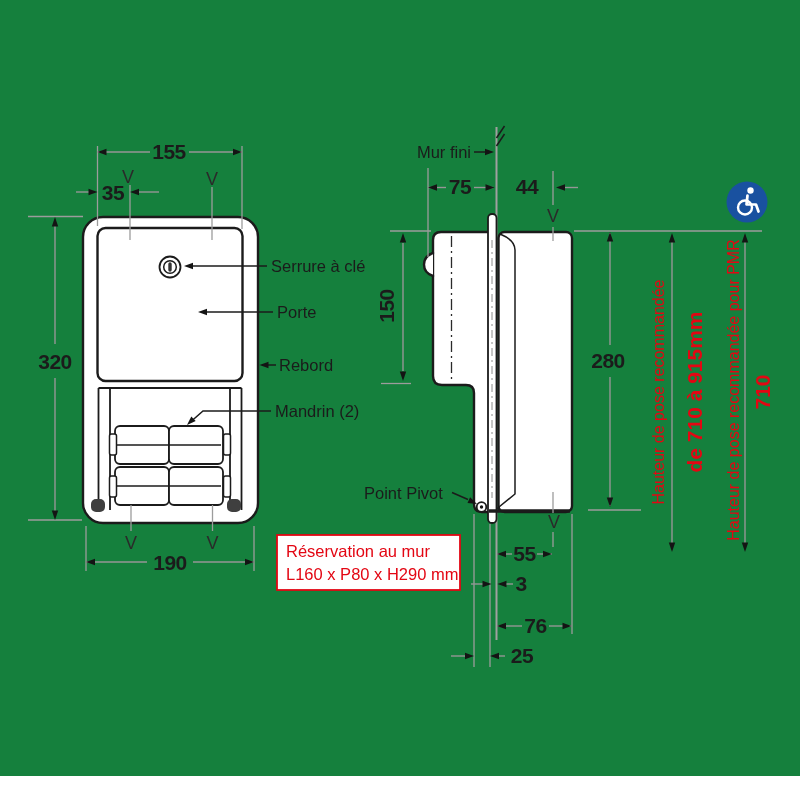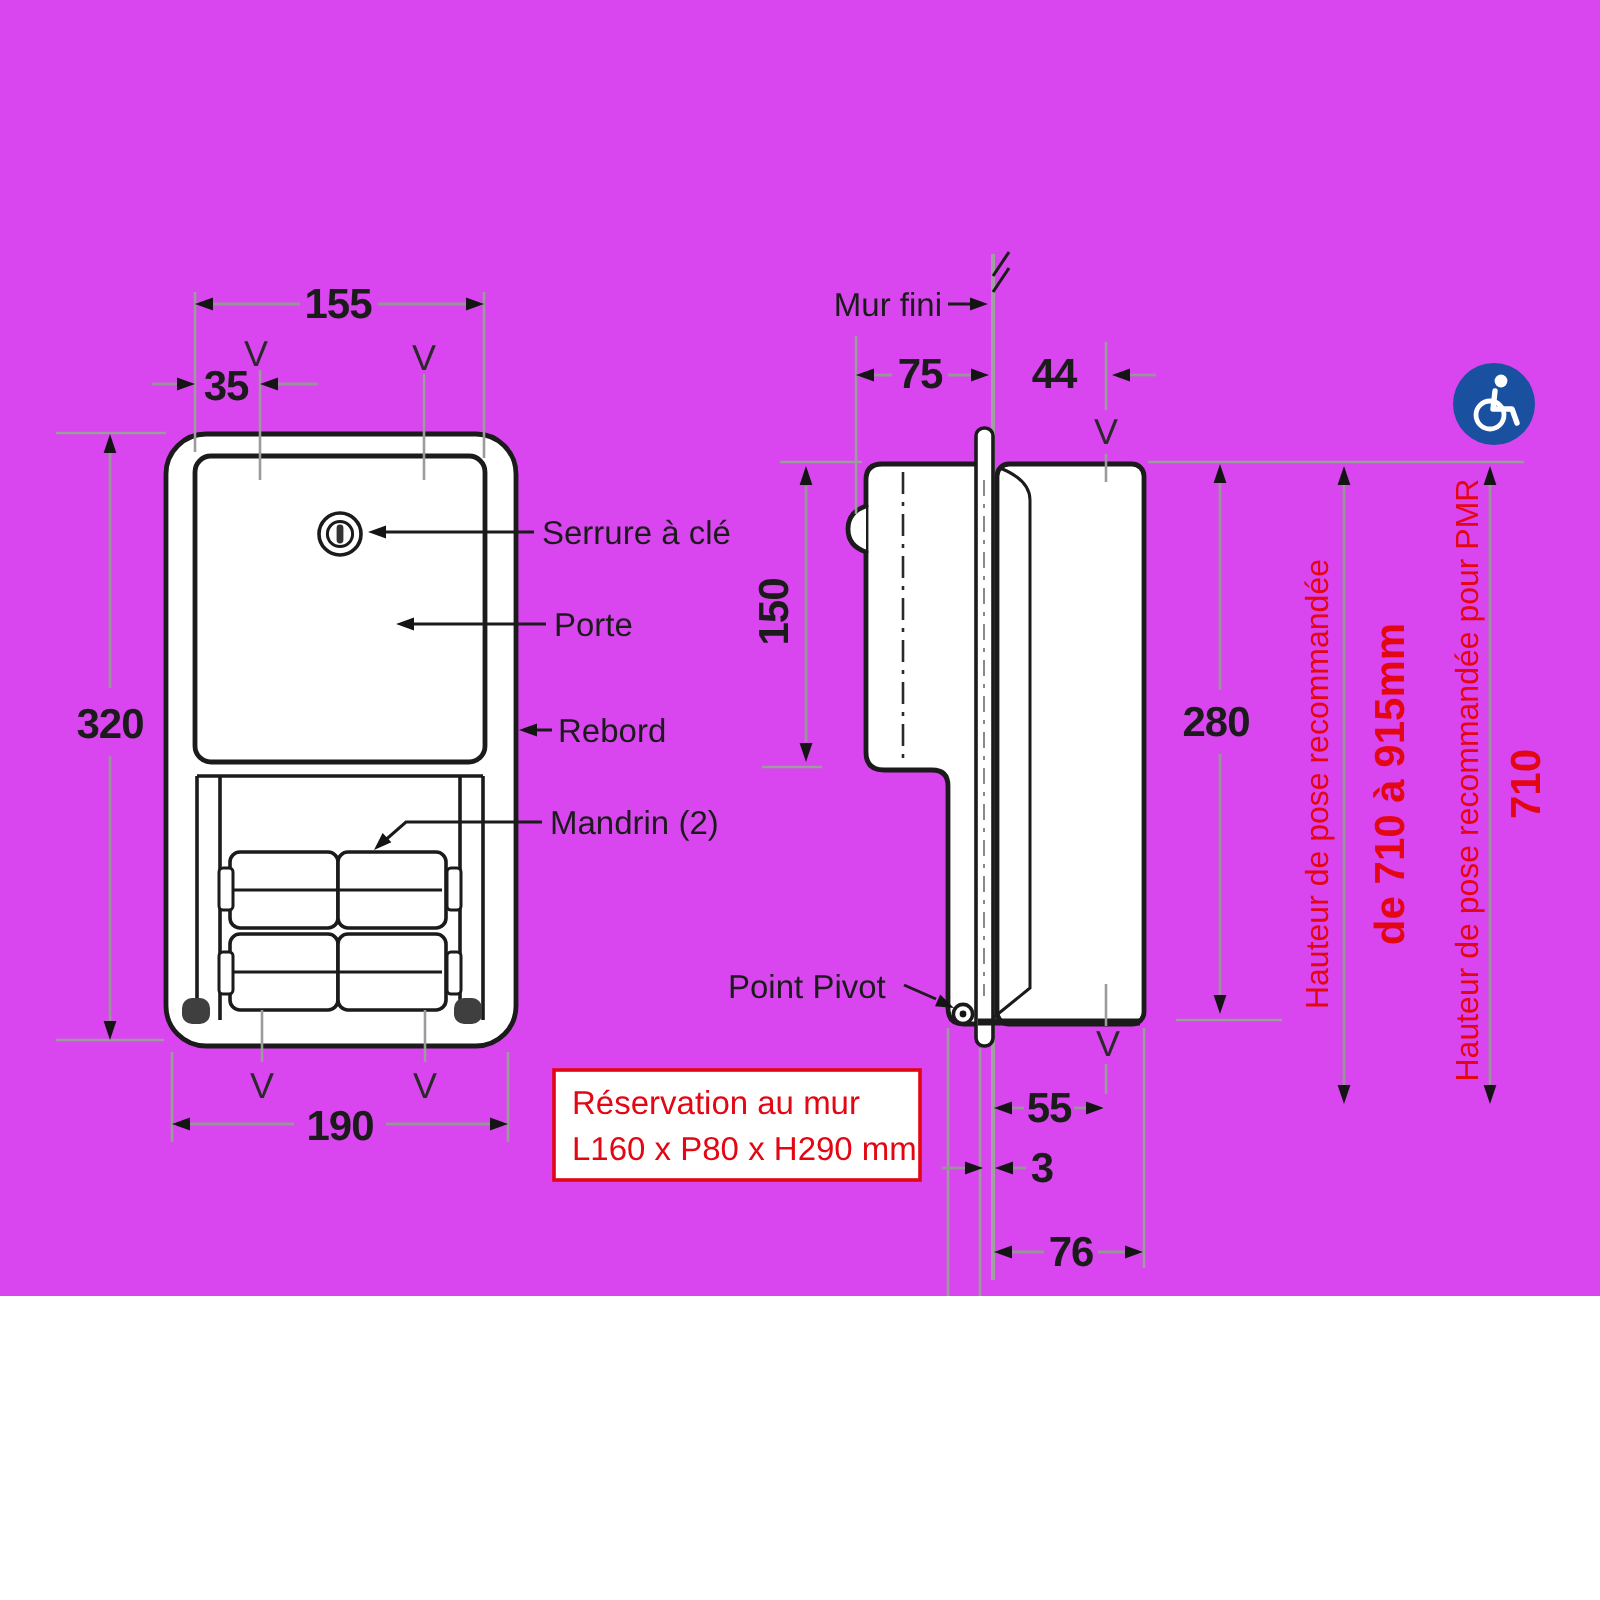--- a/index.html
+++ b/index.html
@@ -1,16 +1,16 @@
 <!DOCTYPE html>
 <html><head>
 <meta charset="utf-8">
 <style>
   html,body{margin:0;padding:0;background:#ffffff;}
-  .canvas{position:relative;width:800px;height:648px;background:#d946ef;overflow:hidden;}
+  .canvas{position:relative;width:800px;height:776px;background:#15803d;overflow:hidden;}
   svg{display:block;}
   svg text{font-family:"Liberation Sans",sans-serif;fill:#1b1b1b;}
   .num{font-size:21px;font-weight:700;letter-spacing:-0.5px;}
   .lbl{font-size:16.5px;font-weight:400;}
   .vmark{font-size:18px;font-weight:400;fill:#2a2a2a;}
   .red-s{font-size:16px;font-weight:400;fill:#e30613;}
   .red-b{font-size:21px;font-weight:700;fill:#e30613;}
   .red-box-t{font-size:16.5px;font-weight:400;fill:#e30613;}
   .ln{stroke:#1b1b1b;stroke-width:2.4;fill:none;stroke-linejoin:round;stroke-linecap:round;}
   .ln2{stroke:#1b1b1b;stroke-width:1.8;fill:none;}

